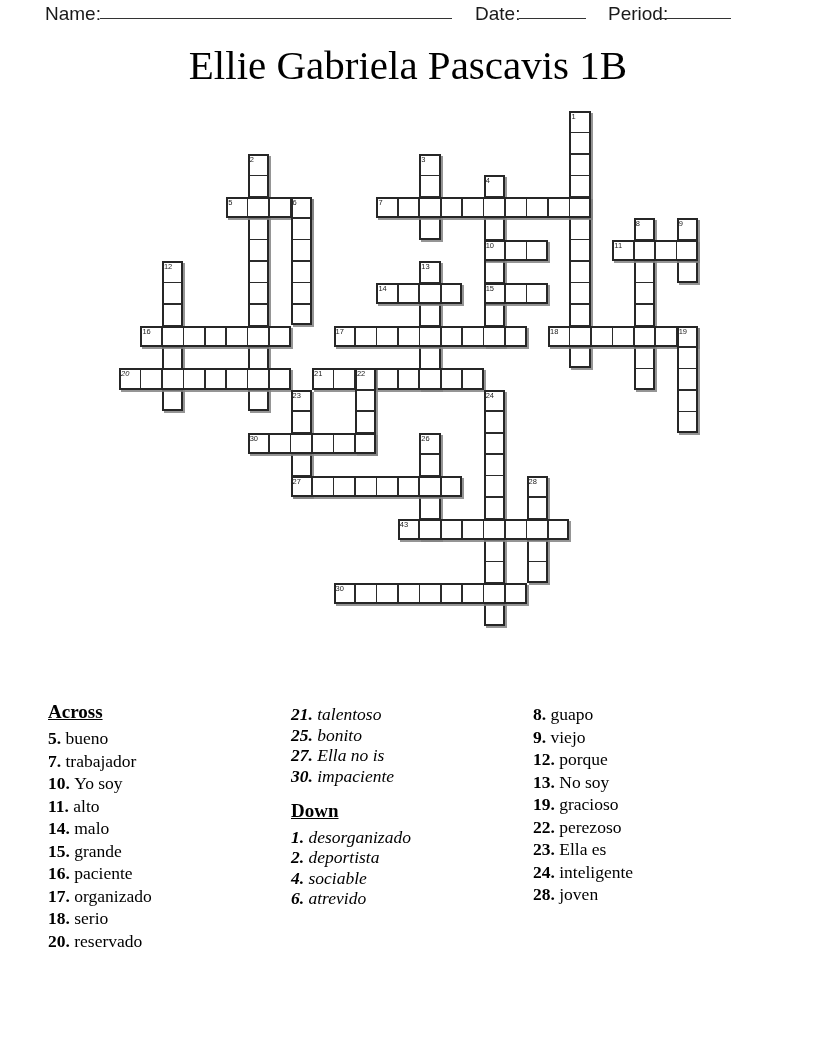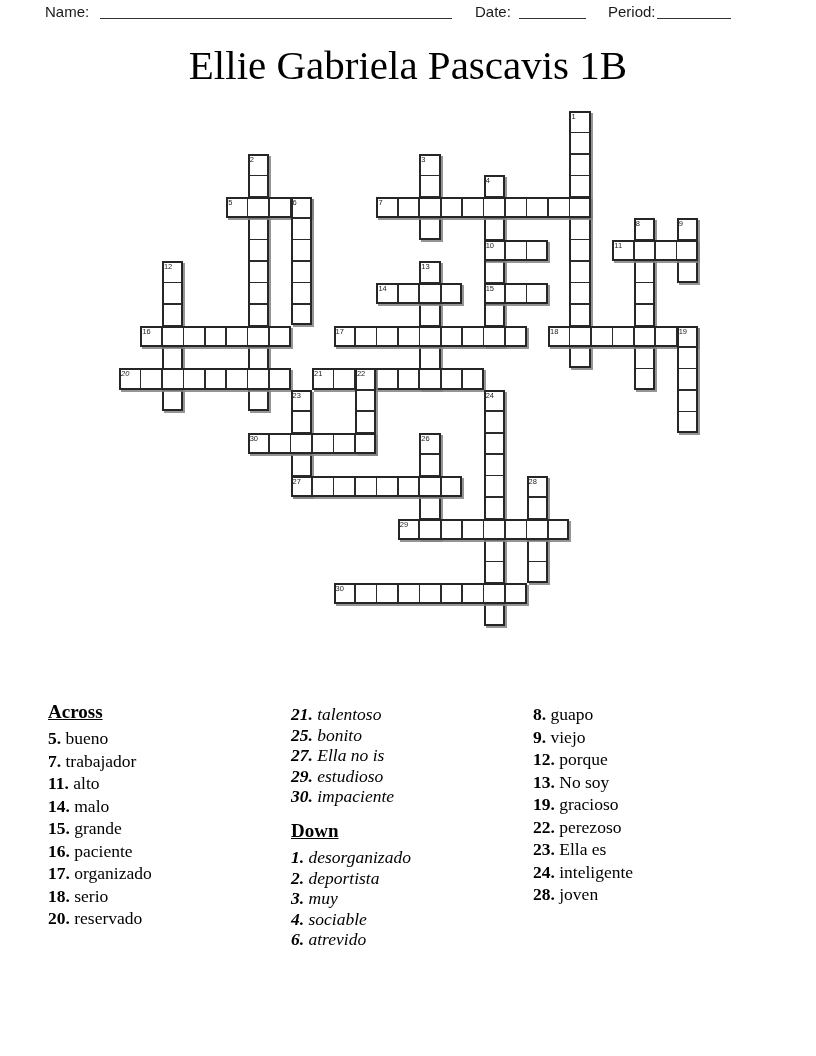--- a/index.html
+++ b/index.html
@@ -1,19 +1,19 @@
 <!DOCTYPE html>
 <html><head>
 <meta charset="utf-8">
 <style>
   html,body{margin:0;padding:0;background:#fff;width:816px;height:1056px;overflow:hidden;}
   #page{position:relative;width:816px;height:1056px;background:#fff;font-family:"Liberation Sans",sans-serif;color:#111;}
 
   
-  .hdr-label{position:absolute;font-size:15px;color:#1a1a1a;top:3px;}
+  .hdr-label{position:absolute;font-size:19px;color:#1a1a1a;top:3px;}
   .hdr-line{position:absolute;top:3px;height:15px;border-bottom:1.6px solid #333;}
   #name-label{left:45px;}
   #name-line{left:100px;width:352px;}
   #date-label{left:475px;}
   #date-line{left:519px;width:67px;}
   #period-label{left:608px;}
   #period-line{left:657px;width:74px;}
 
   
   #title{position:absolute;top:41px;left:0;width:100%;text-align:center;
@@ -309,46 +309,45 @@
       <span class="cellnum" style="left: 678.7px; top: 327.5px;">19</span>
       <span class="cellnum" style="left: 121px; top: 370.4px; font-style: italic;">20</span>
       <span class="cellnum" style="left: 314.05px; top: 370.4px;">21</span>
       <span class="cellnum" style="left: 356.95px; top: 370.4px;">22</span>
       <span class="cellnum" style="left: 292.6px; top: 391.85px;">23</span>
       <span class="cellnum" style="left: 485.65px; top: 391.85px;">24</span>
       <span class="cellnum" style="left: 249.7px; top: 434.75px;">30</span>
       <span class="cellnum" style="left: 421.3px; top: 434.75px;">26</span>
       <span class="cellnum" style="left: 292.6px; top: 477.65px;">27</span>
       <span class="cellnum" style="left: 528.55px; top: 477.65px;">28</span>
-      <span class="cellnum" style="left: 399.85px; top: 520.55px;">29</span>
+      <span class="cellnum" style="left: 399.85px; top: 520.55px;">43</span>
       <span class="cellnum" style="left: 335.5px; top: 584.9px;">30</span>
     </div>
 
   <div id="clue-col-1" class="clue-col">
       <div class="clue-heading">Across</div>
       <div class="clue"><b>5. </b><span>bueno</span></div>
       <div class="clue"><b>7. </b><span>trabajador</span></div>
+      <div class="clue"><b>10. </b><span>Yo soy</span></div>
       <div class="clue"><b>11. </b><span>alto</span></div>
       <div class="clue"><b>14. </b><span>malo</span></div>
       <div class="clue"><b>15. </b><span>grande</span></div>
       <div class="clue"><b>16. </b><span>paciente</span></div>
       <div class="clue"><b>17. </b><span>organizado</span></div>
       <div class="clue"><b>18. </b><span>serio</span></div>
       <div class="clue"><b>20. </b><span>reservado</span></div>
     </div>
   <div id="clue-col-2" class="clue-col">
       <div class="clue"><b>21. </b><span>talentoso</span></div>
       <div class="clue"><b>25. </b><span>bonito</span></div>
       <div class="clue"><b>27. </b><span>Ella no is</span></div>
-      <div class="clue"><b>29. </b><span>estudioso</span></div>
       <div class="clue"><b>30. </b><span>impaciente</span></div>
       <div class="clue-heading">Down</div>
       <div class="clue"><b>1. </b><span>desorganizado</span></div>
       <div class="clue"><b>2. </b><span>deportista</span></div>
-      <div class="clue"><b>3. </b><span>muy</span></div>
       <div class="clue"><b>4. </b><span>sociable</span></div>
       <div class="clue"><b>6. </b><span>atrevido</span></div>
     </div>
   <div id="clue-col-3" class="clue-col">
       <div class="clue"><b>8. </b><span>guapo</span></div>
       <div class="clue"><b>9. </b><span>viejo</span></div>
       <div class="clue"><b>12. </b><span>porque</span></div>
       <div class="clue"><b>13. </b><span>No soy</span></div>
       <div class="clue"><b>19. </b><span>gracioso</span></div>
       <div class="clue"><b>22. </b><span>perezoso</span></div>

